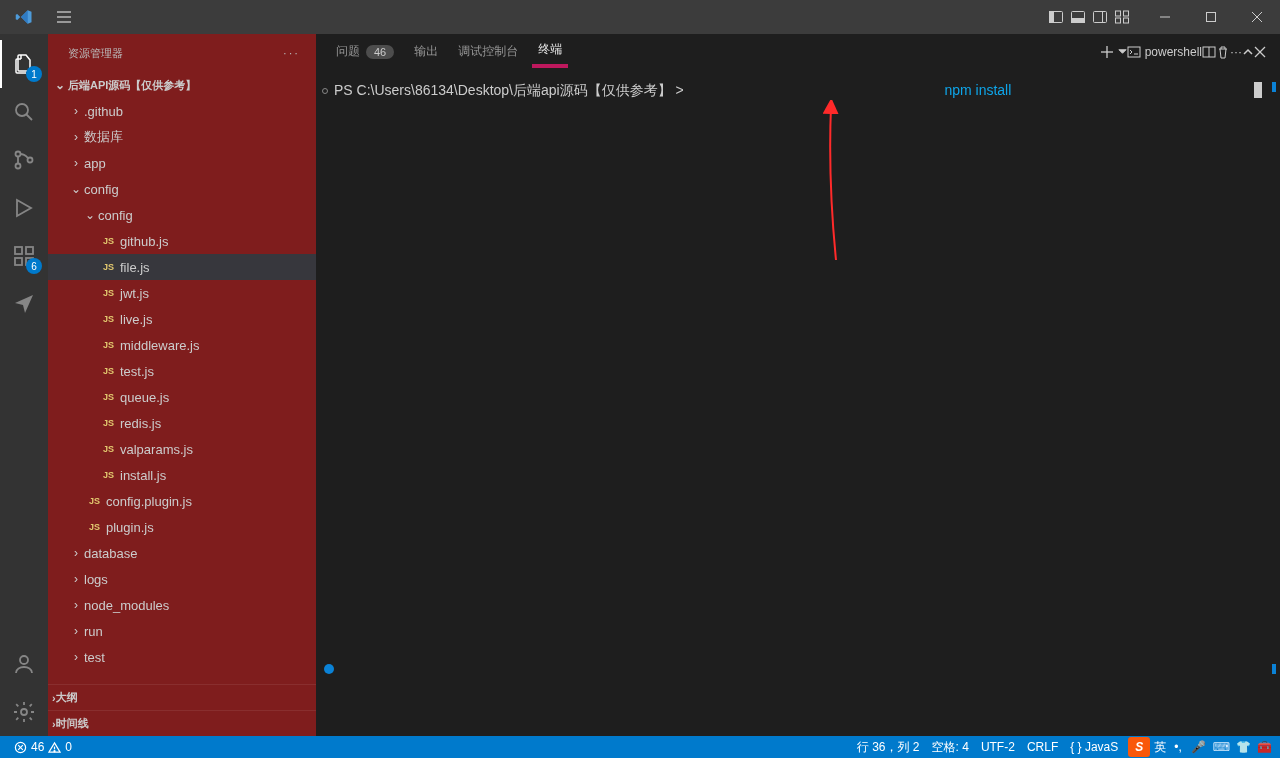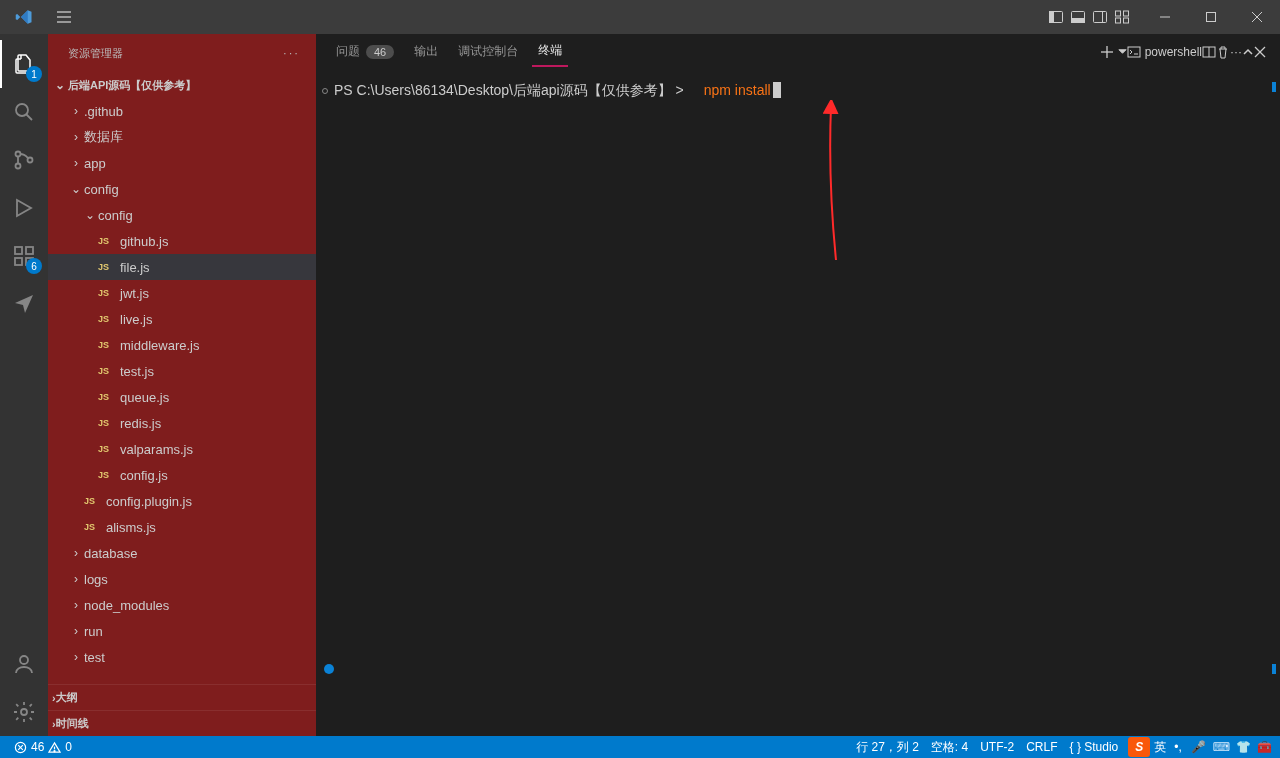--- a/index.html
+++ b/index.html
@@ -31,36 +31,36 @@
 .activitybar .spacer { flex: 1; }
 
 
 .sidebar { width: 268px; background: #7f1d1d; display: flex; flex-direction: column; overflow: hidden; }
 .sidebar-header { height: 38px; display: flex; align-items: center; justify-content: space-between; padding: 0 16px 0 20px; font-size: 11px; color: #bbbbbb; }
 .sidebar-header .dots { letter-spacing: 2px; cursor: pointer; }
 .tree { flex: 1; overflow-y: hidden; font-size: 13px; color: #cccccc; }
 .tree-row { height: 26px; display: flex; align-items: center; cursor: pointer; white-space: nowrap; }
 .tree-row.selected { background: #37373d; }
 .tree-row .twisty { width: 16px; display: inline-flex; justify-content: center; color: #cccccc; font-size: 12px; }
-.tree-row .icon-js { color: #e2c86f; font-size: 9px; font-weight: bold; margin-right: 6px; width: 16px; text-align: left; }
+.tree-row .icon-js { color: #e2c86f; font-size: 9px; font-weight: bold; margin-right: 6px; width: 16px; text-align: right; }
 .tree-section { height: 26px; display: flex; align-items: center; font-size: 11px; font-weight: 600; padding-left: 4px; cursor: pointer; border-top: 1px solid rgba(255,255,255,0.08); }
 
 
 .editor-area { flex: 1; display: flex; flex-direction: column; background: #1e1e1e; position: relative; }
 .panel-tabs { height: 36px; background: #1e1e1e; display: flex; align-items: center; padding: 0 14px; gap: 8px; border-bottom: 1px solid #1e1e1e; }
 .ptab { padding: 6px 6px; font-size: 12px; color: #969696; display: flex; align-items: center; gap: 6px; cursor: pointer; }
-.ptab.active { color: #e7e7e7; border-bottom: 2px solid #be185d; }
+.ptab.active { color: #e7e7e7; border-bottom: 4px solid #be185d; }
 .ptab .count { background: #4d4d4d; border-radius: 10px; padding: 1px 8px; font-size: 11px; color: #cccccc; }
 .panel-actions { margin-left: auto; display: flex; align-items: center; gap: 0; font-size: 12px; color: #cccccc; }
 .panel-actions .pa-item { display: flex; align-items: center; gap: 4px; cursor: pointer; }
 .terminal-body { flex: 1; background: #1e1e1e; padding: 12px 18px; font-family: Consolas, "Courier New", monospace; font-size: 14px; position: relative; }
 .terminal-body .dot { position: absolute; left: 6px; top: 18px; width: 6px; height: 6px; border-radius: 50%; border: 1px solid #868686; }
-.prompt-line { color: #cccccc; display: flex; flex-wrap: wrap; }
+.prompt-line { color: #cccccc; display: flex; flex-wrap: wrap; justify-content: space-between; }
 .prompt-path { color: #cccccc; }
-.prompt-cmd { color: #f97316; margin-left: 20px; }
+.prompt-cmd { color: #0ea5e9; margin-left: 20px; }
 .cursor-block { display: inline-block; width: 8px; height: 16px; background: #cccccc; margin-left: 2px; }
 .arrow-annot { position: absolute; left: 500px; top: 30px; pointer-events: none; }
 .blue-dot { position: absolute; left: 8px; bottom: 62px; width: 10px; height: 10px; border-radius: 50%; background: #0b82d6; }
 .scroll-mark { position: absolute; right: 4px; top: 12px; width: 4px; height: 10px; background: #0b82d6; }
 .scroll-mark2 { position: absolute; right: 4px; bottom: 62px; width: 4px; height: 10px; background: #0b82d6; }
 
 
 .statusbar { height: 22px; background: #007acc; color: #fff; display: flex; align-items: center; font-size: 12px; padding: 0 8px; }
 .statusbar .sb-item { display: flex; align-items: center; gap: 4px; padding: 0 6px; height: 100%; cursor: pointer; }
 .statusbar .sb-right { margin-left: auto; display: flex; align-items: center; }
@@ -256,29 +256,29 @@
       <div class="tree-row" style="padding-left:50px">
           <span class="icon-js">JS</span>
           <span>redis.js</span>
         </div>
       <div class="tree-row" style="padding-left:50px">
           <span class="icon-js">JS</span>
           <span>valparams.js</span>
         </div>
       <div class="tree-row" style="padding-left:50px">
           <span class="icon-js">JS</span>
-          <span>config.js</span>
+          <span>install.js</span>
         </div>
       <div class="tree-row" style="padding-left:36px">
           <span class="icon-js">JS</span>
           <span>config.plugin.js</span>
         </div>
       <div class="tree-row" style="padding-left:36px">
           <span class="icon-js">JS</span>
-          <span>alisms.js</span>
+          <span>plugin.js</span>
         </div>
       <div class="tree-row" style="padding-left:20px">
           <span class="twisty">›</span>
           <span>database</span>
         </div>
       <div class="tree-row" style="padding-left:20px">
           <span class="twisty">›</span>
           <span>logs</span>
         </div>
       <div class="tree-row" style="padding-left:20px">
@@ -394,33 +394,33 @@
     <span>46</span>
     <svg width="13" height="13" viewBox="0 0 14 14" fill="none" stroke="#fff" stroke-width="1.3">
         <path d="M7 2l6 10H1L7 2z"></path>
         <line x1="7" y1="6" x2="7" y2="9"></line>
         <circle cx="7" cy="11" r="0.6" fill="#fff"></circle>
       </svg>
     <span>0</span>
   </div>
   <div class="sb-right">
     <div class="sb-item">
-        <span>行 27，列 2</span>
+        <span>行 36，列 2</span>
       </div>
     <div class="sb-item">
         <span>空格: 4</span>
       </div>
     <div class="sb-item">
         <span>UTF-2</span>
       </div>
     <div class="sb-item">
         <span>CRLF</span>
       </div>
     <div class="sb-item">
-        <span>{ }  Studio</span>
+        <span>{ }  JavaS</span>
       </div>
     <div class="ime-badge">S</div>
     <div class="sb-item" style="padding:0 4px">
         <span>英</span>
       </div>
     <div class="sb-item" style="padding:0 4px">
         <span>•,</span>
       </div>
     <div class="tray-icons">
       <span>🎤</span>

